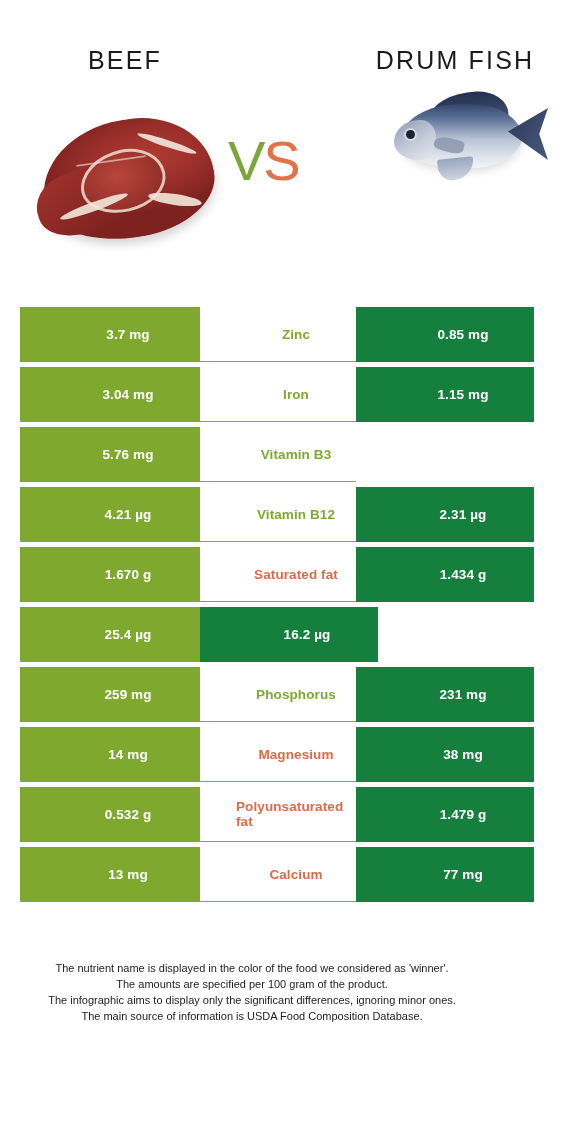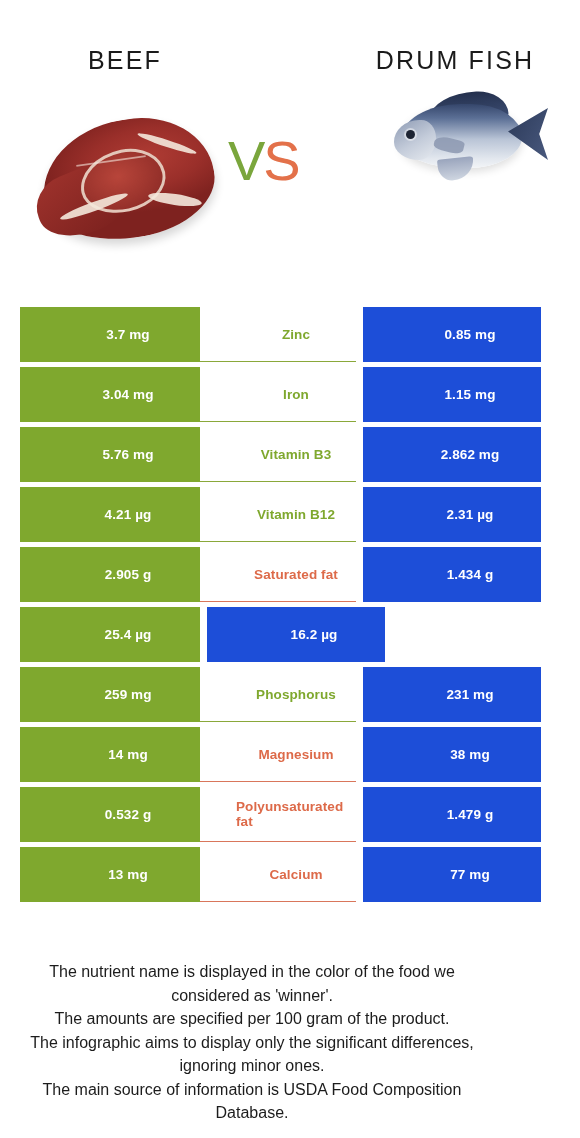--- a/index.html
+++ b/index.html
@@ -221,38 +221,38 @@
     width: 156px;
     background: #ffffff;
     font-weight: 700;
     font-size: 13.5px;
     border-bottom: 1px solid #8aa83a;
   }
   .cell-mid.win-fish { border-bottom: 1px solid #d9765b; }
 
   .cell-right {
     width: 178px;
-    margin-left: 7px;
-    background: #1d4ed8;
+    margin-left: 0;
+    background: #15803d;
     color: #ffffff;
   }
 
   .label-beef { color: #7fa82e; }
   .label-fish { color: #dd6a49; }
 
   
   .footer {
     position: absolute;
     left: 0;
     top: 960px;
     width: 504px;
     padding: 0 18px;
     text-align: center;
     font-family: "Liberation Sans", sans-serif;
-    font-size: 16px;
+    font-size: 11px;
     line-height: 1.47;
     color: #1c1c1c;
   }
   .footer div { white-space: normal; }
 </style>
 </head>
 <body>
 
 <div class="header">
 
@@ -299,31 +299,30 @@
       <div class="cell cell-mid">
         <span class="label-beef">Iron</span>
       </div>
       <div class="cell cell-right">1.15 mg</div>
     </div>
     <div class="row">
       <div class="cell cell-left">5.76 mg</div>
       <div class="cell cell-mid">
         <span class="label-beef">Vitamin B3</span>
       </div>
-      <div class="cell cell-right">2.862 mg</div>
     </div>
     <div class="row">
       <div class="cell cell-left">4.21 µg</div>
       <div class="cell cell-mid">
         <span class="label-beef">Vitamin B12</span>
       </div>
       <div class="cell cell-right">2.31 µg</div>
     </div>
     <div class="row">
-      <div class="cell cell-left">2.905 g</div>
+      <div class="cell cell-left">1.670 g</div>
       <div class="cell cell-mid win-fish">
         <span class="label-fish">Saturated fat</span>
       </div>
       <div class="cell cell-right">1.434 g</div>
     </div>
     <div class="row">
       <div class="cell cell-left">25.4 µg</div>
       <div class="cell cell-right">16.2 µg</div>
     </div>
     <div class="row">

